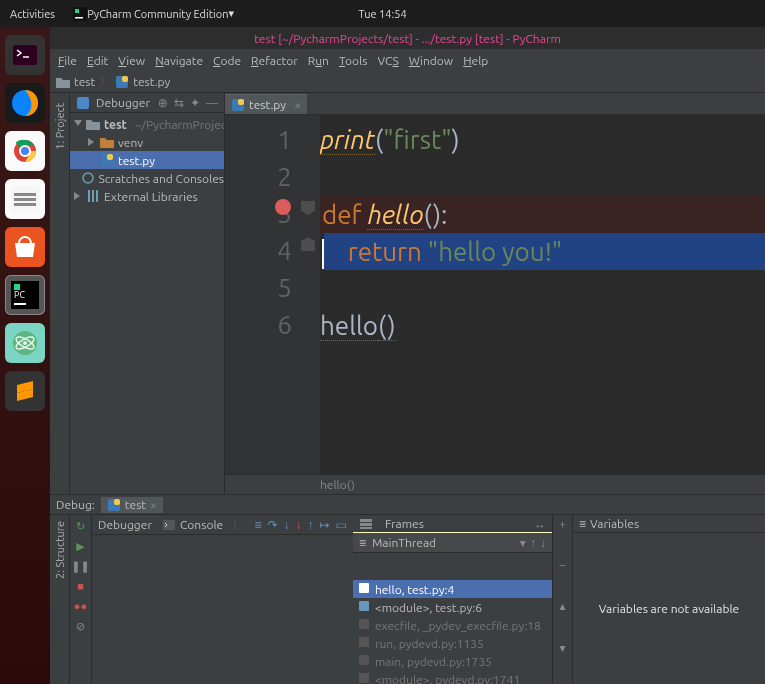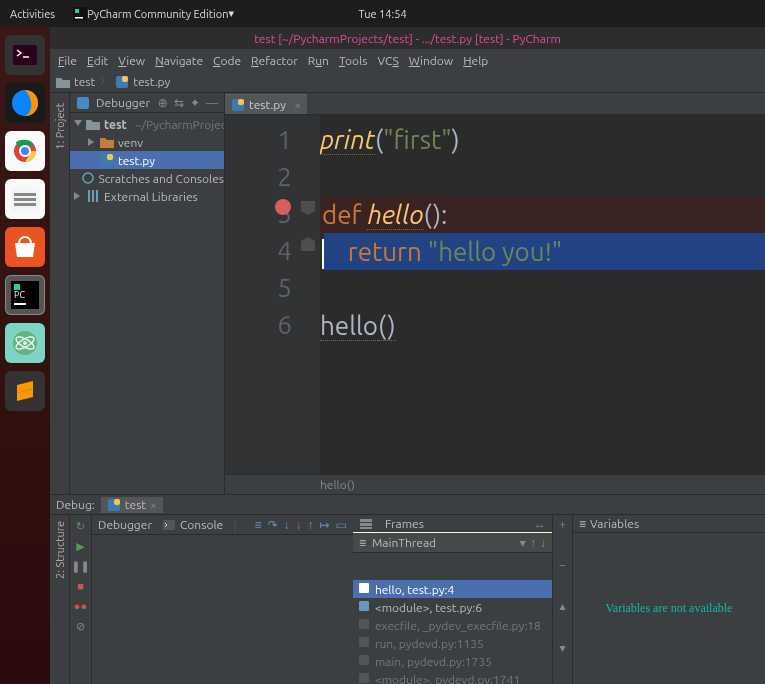--- a/index.html
+++ b/index.html
@@ -74,21 +74,21 @@
 .frames-h { height:18px; display:flex; align-items:center; padding:0 6px; border-bottom:1px solid #fef9c3; gap:12px; }
 .thread { height:20px; background:#45494a; display:flex; align-items:center; padding:0 6px; gap:6px; border-bottom:1px solid #2b2b2b; }
 .thread .dd { margin-left:auto; display:flex; gap:4px; color:#888; }
 .stack { flex:1; overflow:hidden;margin-top:27px; }
 .frame { height:18px; display:flex; align-items:center; padding-left:6px; gap:4px; white-space:nowrap; overflow:hidden; cursor:pointer; }
 .frame.sel { background:#4b6eaf; color:#fff; }
 .frame.lib { color:#777; }
 .frame .fic { width:12px; height:12px; display:inline-block; }
 .vars { flex:1; display:flex; flex-direction:column; }
 .vars-h { height:18px; display:flex; align-items:center; padding:0 6px; border-bottom:1px solid #2b2b2b; gap:4px; }
-.vars-body { flex:1; display:flex; align-items:center; justify-content:center; color:#14b8a6;font-family:Liberation Serif, serif; }
+.vars-body { flex:1; display:flex; align-items:center; justify-content:center; color:#e5e5e5; }
 .botgutter { width:20px; background:#3c3f41; border-right:1px solid #2b2b2b; display:flex; flex-direction:column; align-items:center; color:#aaa; font-size:11px; }
 .botgutter .vtext { writing-mode:vertical-rl; transform:rotate(180deg); margin-top:6px; cursor:pointer; }
 svg { display:block; }
 </style>
 </head>
 <body>
 
 <div class="topbar">
   <span class="activities">Activities</span>
   <span class="appname">

